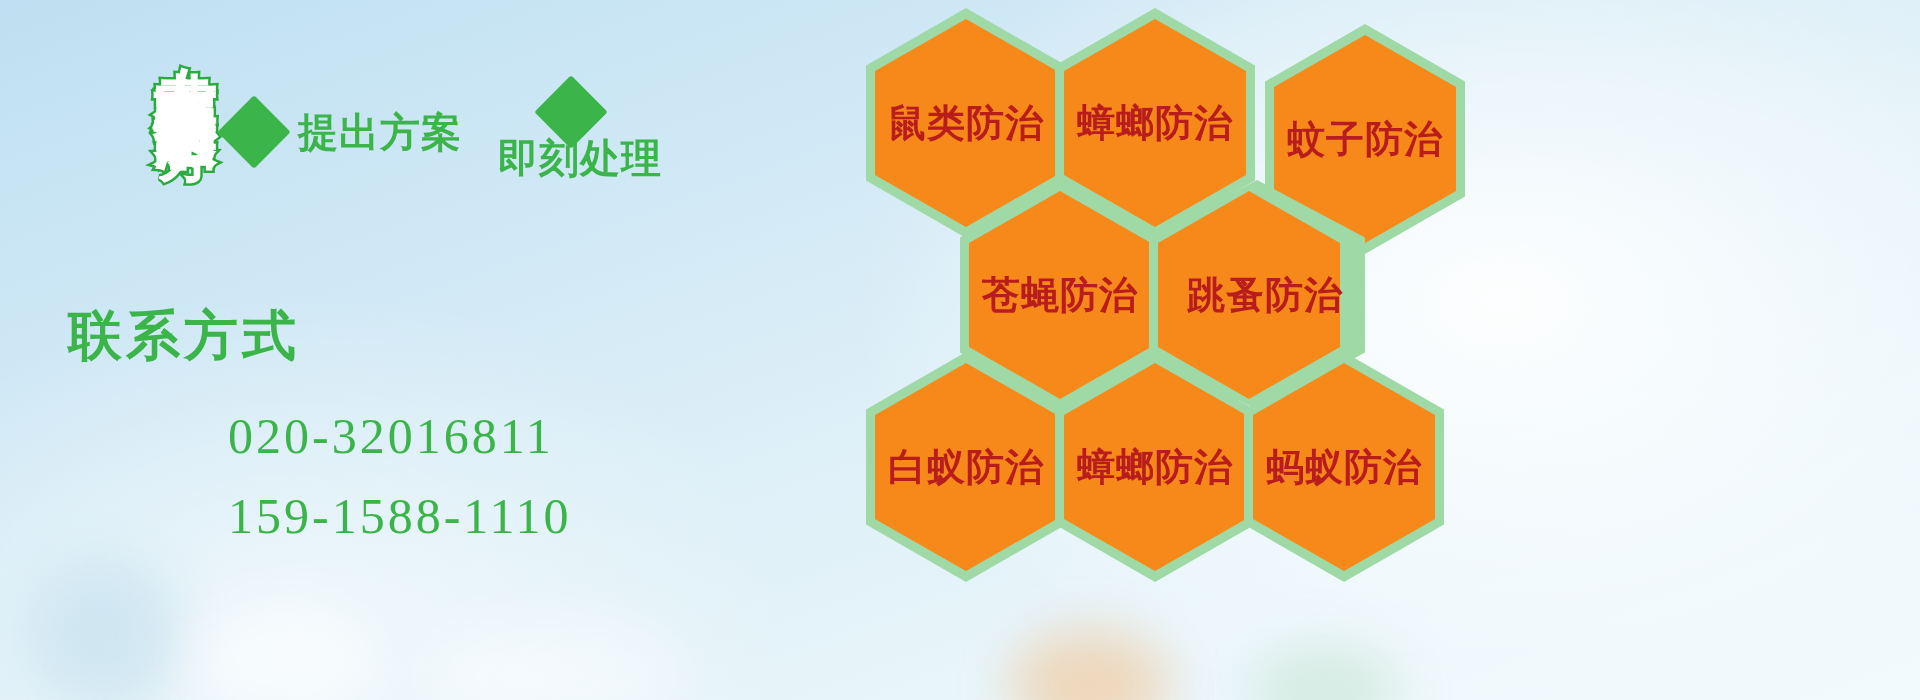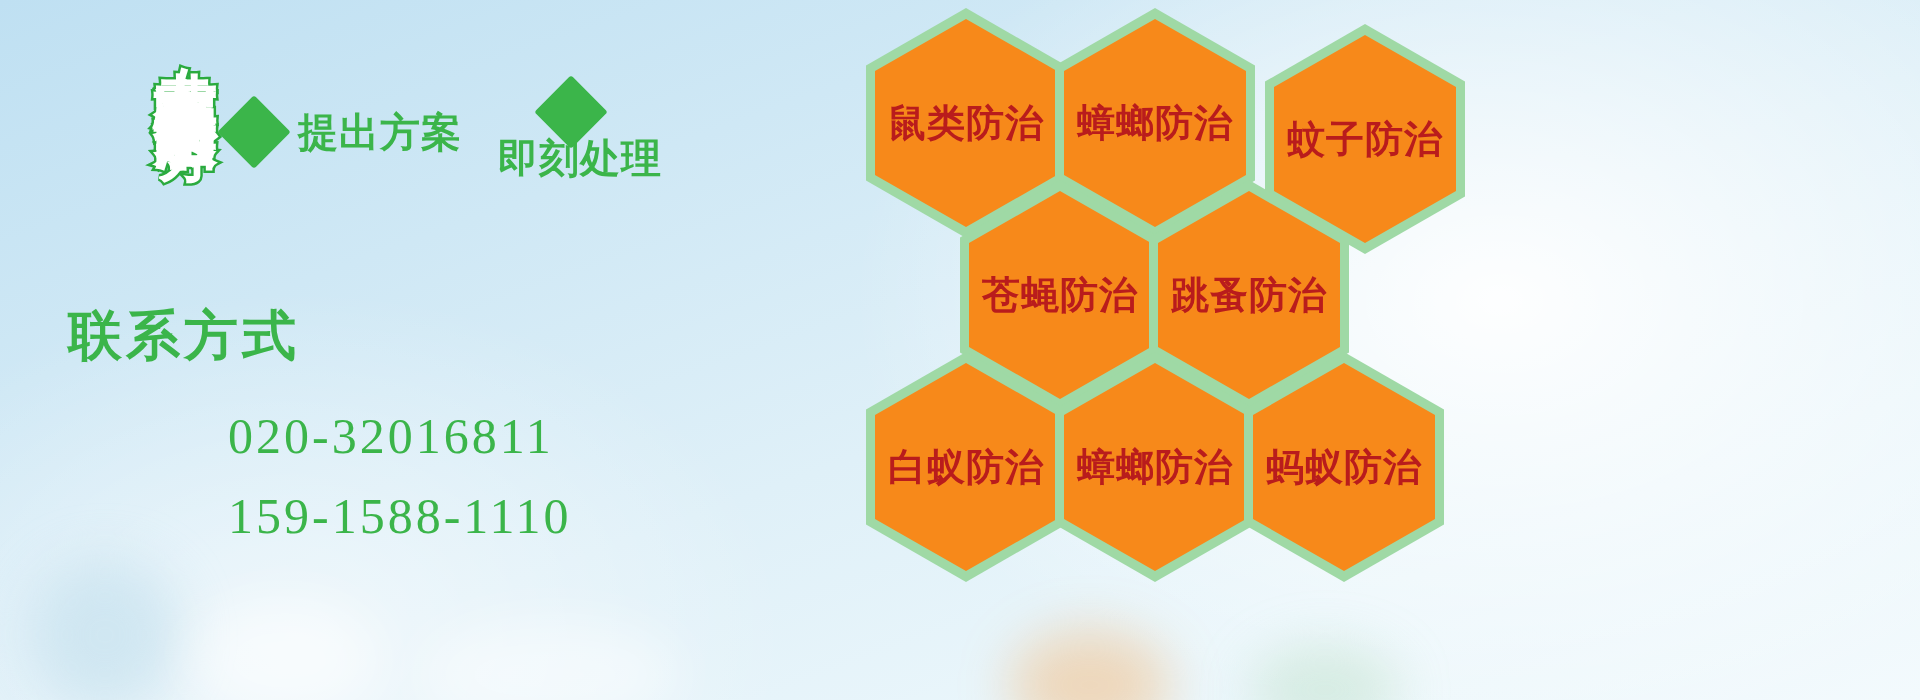--- a/index.html
+++ b/index.html
@@ -135,21 +135,21 @@
     </div>
     <div class="hex" style="left:382px;top:24px;margin-left:21px;">
       <div class="hex-inner"></div>
       <span class="hex-label">蚊子防治</span>
     </div>
 
     <div class="hex" style="left:98px;top:180px;">
       <div class="hex-inner"></div>
       <span class="hex-label">苍蝇防治</span>
     </div>
-    <div class="hex" style="left:287px;top:180px;">
+    <div class="hex" style="left:287px;top:180px;padding-left:16px;">
       <div class="hex-inner"></div>
       <span class="hex-label">跳蚤防治</span>
     </div>
 
     <div class="hex" style="left:4px;top:352px;">
       <div class="hex-inner"></div>
       <span class="hex-label">白蚁防治</span>
     </div>
     <div class="hex" style="left:193px;top:352px;">
       <div class="hex-inner"></div>

